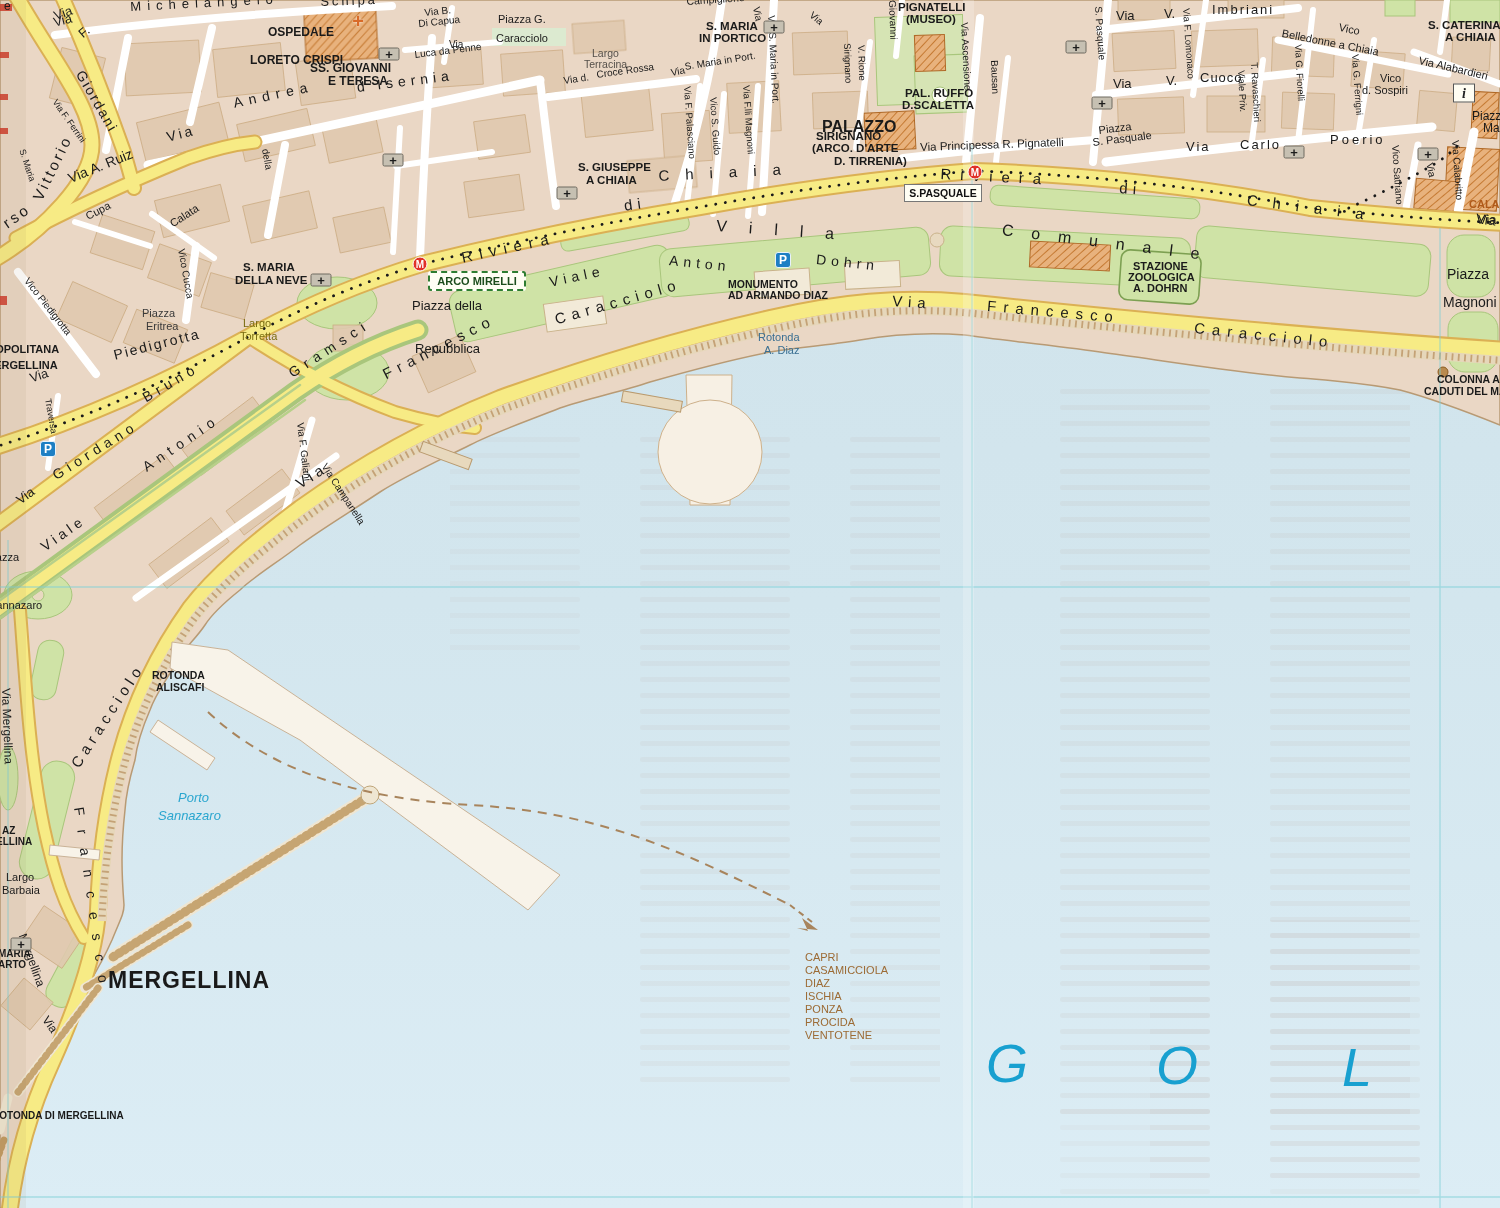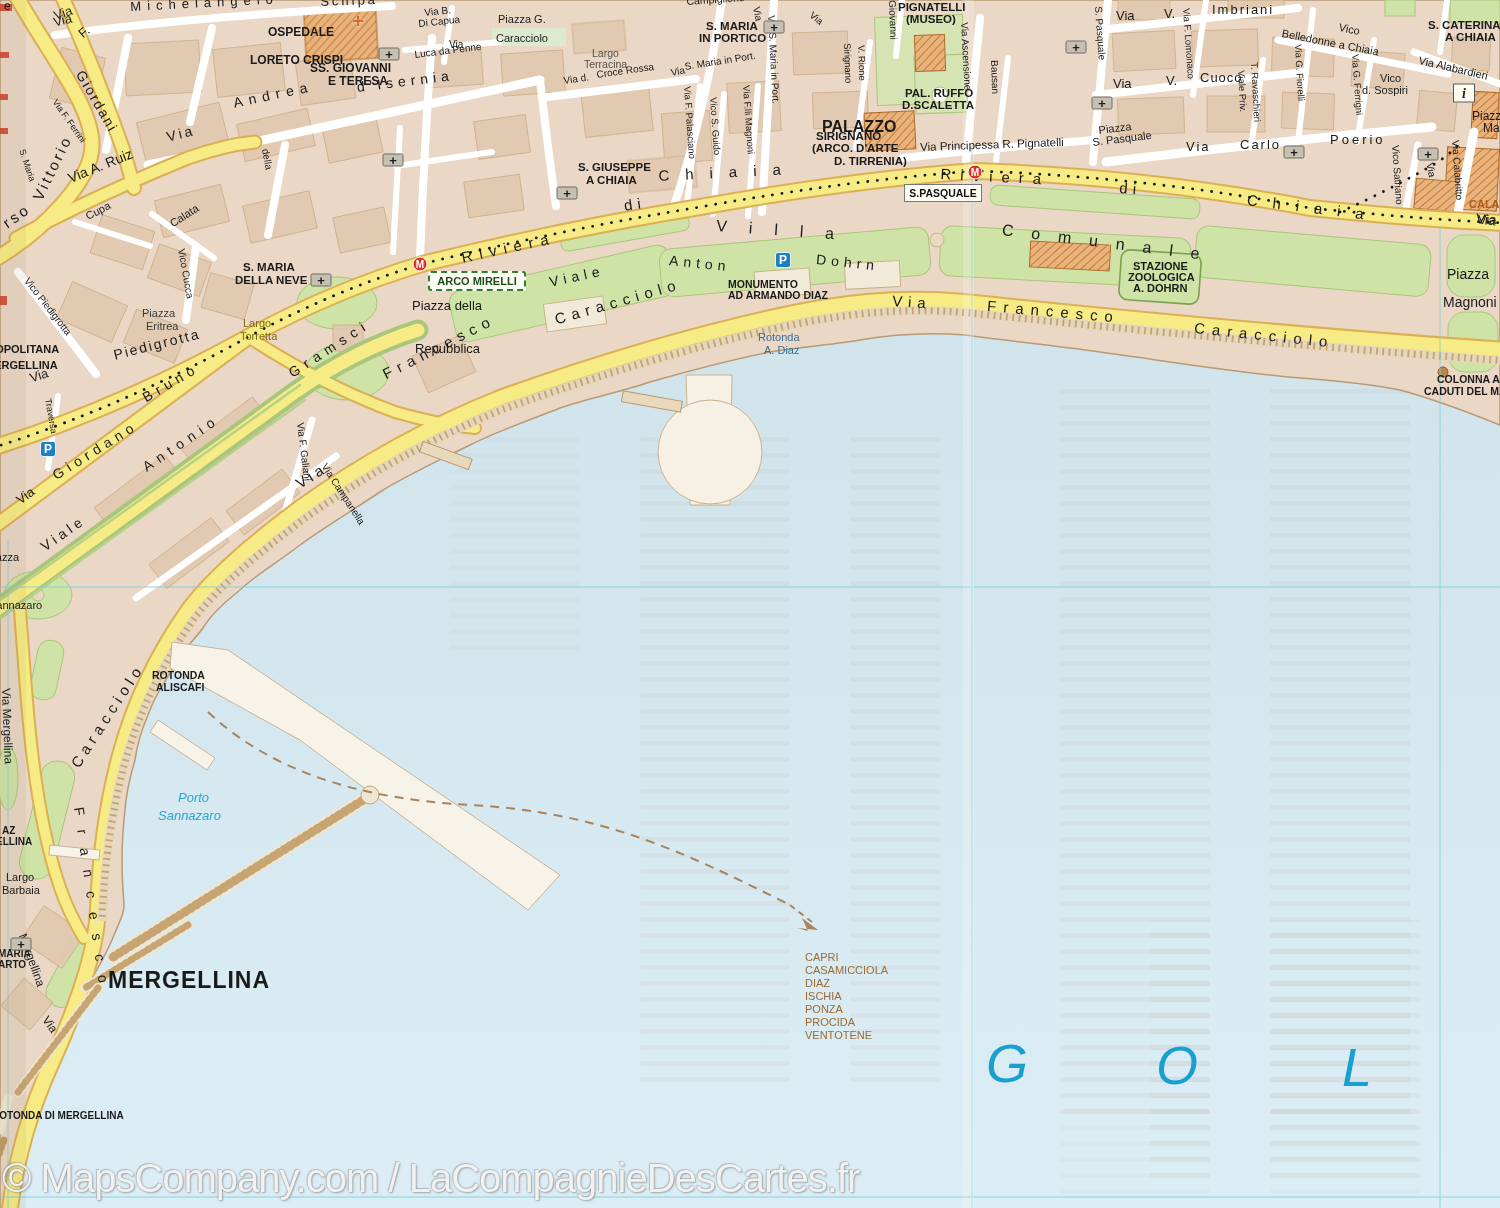--- a/index.html
+++ b/index.html
@@ -467,15 +467,14 @@
       <div class="micon icon-church" style="left: 393px; top: 160px;">+</div>
       <div class="micon icon-church" style="left: 567px; top: 193px;">+</div>
       <div class="micon icon-church" style="left: 774px; top: 27px;">+</div>
       <div class="micon icon-church" style="left: 321px; top: 280px;">+</div>
       <div class="micon icon-church" style="left: 1076px; top: 47px;">+</div>
       <div class="micon icon-church" style="left: 1102px; top: 103px;">+</div>
       <div class="micon icon-church" style="left: 1428px; top: 154px;">+</div>
       <div class="micon icon-church" style="left: 1294px; top: 152px;">+</div>
       <div class="micon icon-church" style="left: 21px; top: 944px;">+</div>
     </div>
-<div id="watermark">© MapsCompany.com / LaCompagnieDesCartes.fr</div>
 
 </div>
 
 </body></html>

